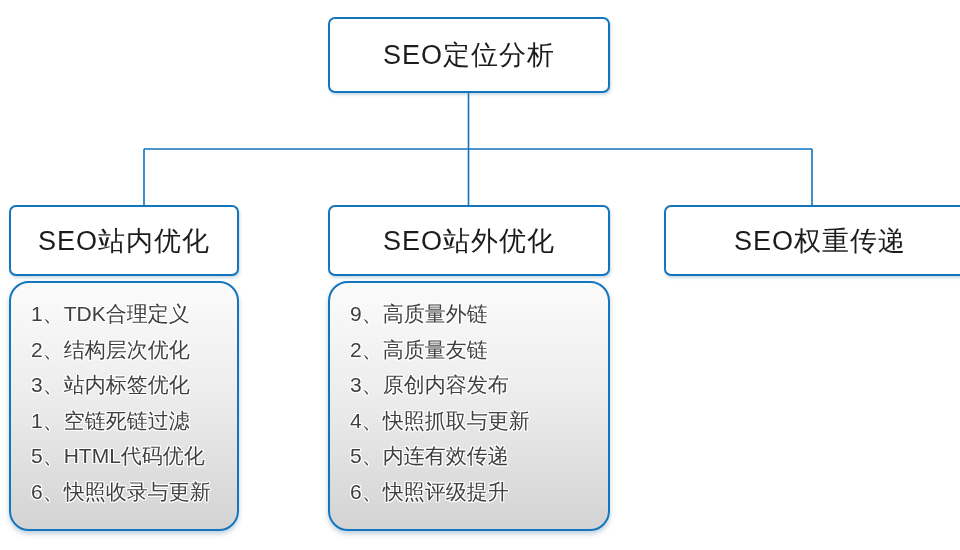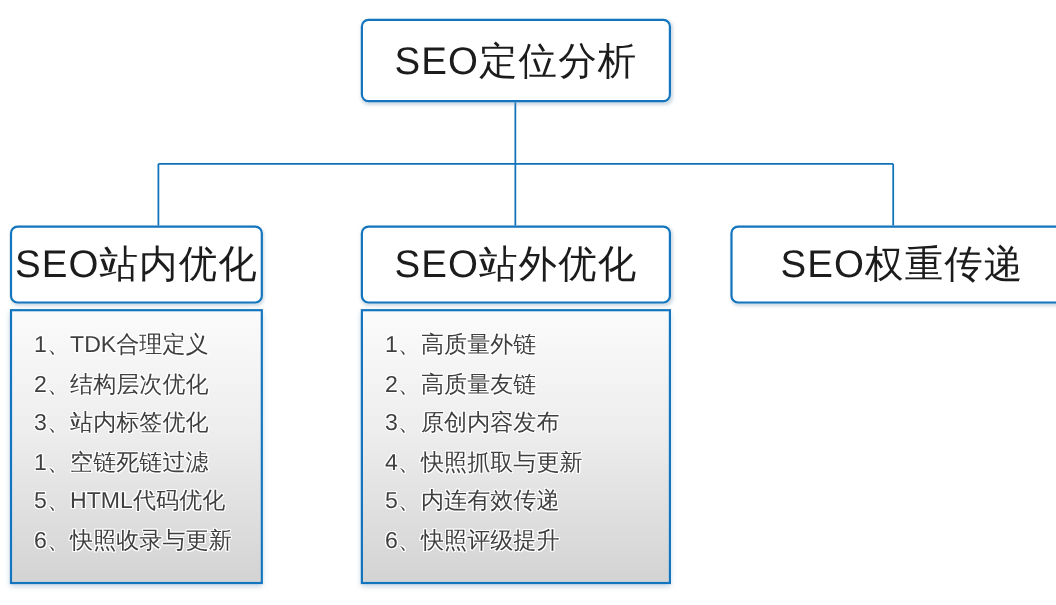--- a/index.html
+++ b/index.html
@@ -11,32 +11,32 @@
   .connectors{position:absolute;left:0;top:0;pointer-events:none;}
 
   .node{
     position:absolute;background:#ffffff;
     border:2px solid #1375BD;border-radius:7px;
     display:flex;align-items:center;justify-content:center;
     box-shadow:1px 2px 3px rgba(110,145,175,0.35);
     box-sizing:border-box;
   }
   .node .node-title{
-    font-size:35px;color:#1c1c1c;letter-spacing:1px;white-space:nowrap;
+    font-size:27px;color:#1c1c1c;letter-spacing:1px;white-space:nowrap;
   }
   .root{left:328px;top:17px;width:282px;height:76px;}
 
   .col-header{position:absolute;top:205px;height:71px;}
   .col0{left:9px;width:230px;}
   .col1{left:328px;width:282px;}
   .col2{left:664px;width:312px;}
 
   .panel{
     position:absolute;top:281px;height:250px;box-sizing:border-box;
-    border:2px solid #1375BD;border-radius:0;
+    border:2px solid #1375BD;border-radius:20px;
     background:linear-gradient(180deg,#FBFBFB 0%,#EDEDED 45%,#D3D3D3 100%);
     box-shadow:0 3px 5px rgba(115,150,180,0.45);
     padding:13px 10px 0 20px;
   }
   .panel .li{
     height:35.5px;line-height:35.5px;
     font-size:21px;color:#3f3f3f;white-space:nowrap;
     text-shadow:
       -1px -1px 0 #ffffff, 1px -1px 0 #ffffff,
       -1px  1px 0 #ffffff, 1px  1px 0 #ffffff,
@@ -69,21 +69,21 @@
     <div class="li">3、站内标签优化</div>
     <div class="li">1、空链死链过滤</div>
     <div class="li">5、HTML代码优化</div>
     <div class="li">6、快照收录与更新</div>
   </div>
 
   <div class="node col-header col1">
     <span class="node-title">SEO站外优化</span>
   </div>
   <div class="panel col1">
-    <div class="li">1、高质量外链</div>
+    <div class="li">9、高质量外链</div>
     <div class="li">2、高质量友链</div>
     <div class="li">3、原创内容发布</div>
     <div class="li">4、快照抓取与更新</div>
     <div class="li">5、内连有效传递</div>
     <div class="li">6、快照评级提升</div>
   </div>
 
   <div class="node col-header col2">
     <span class="node-title">SEO权重传递</span>
   </div>

